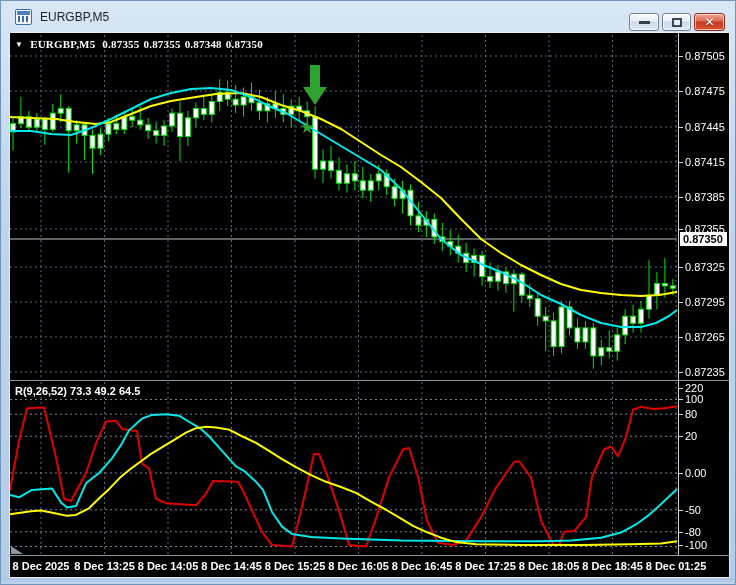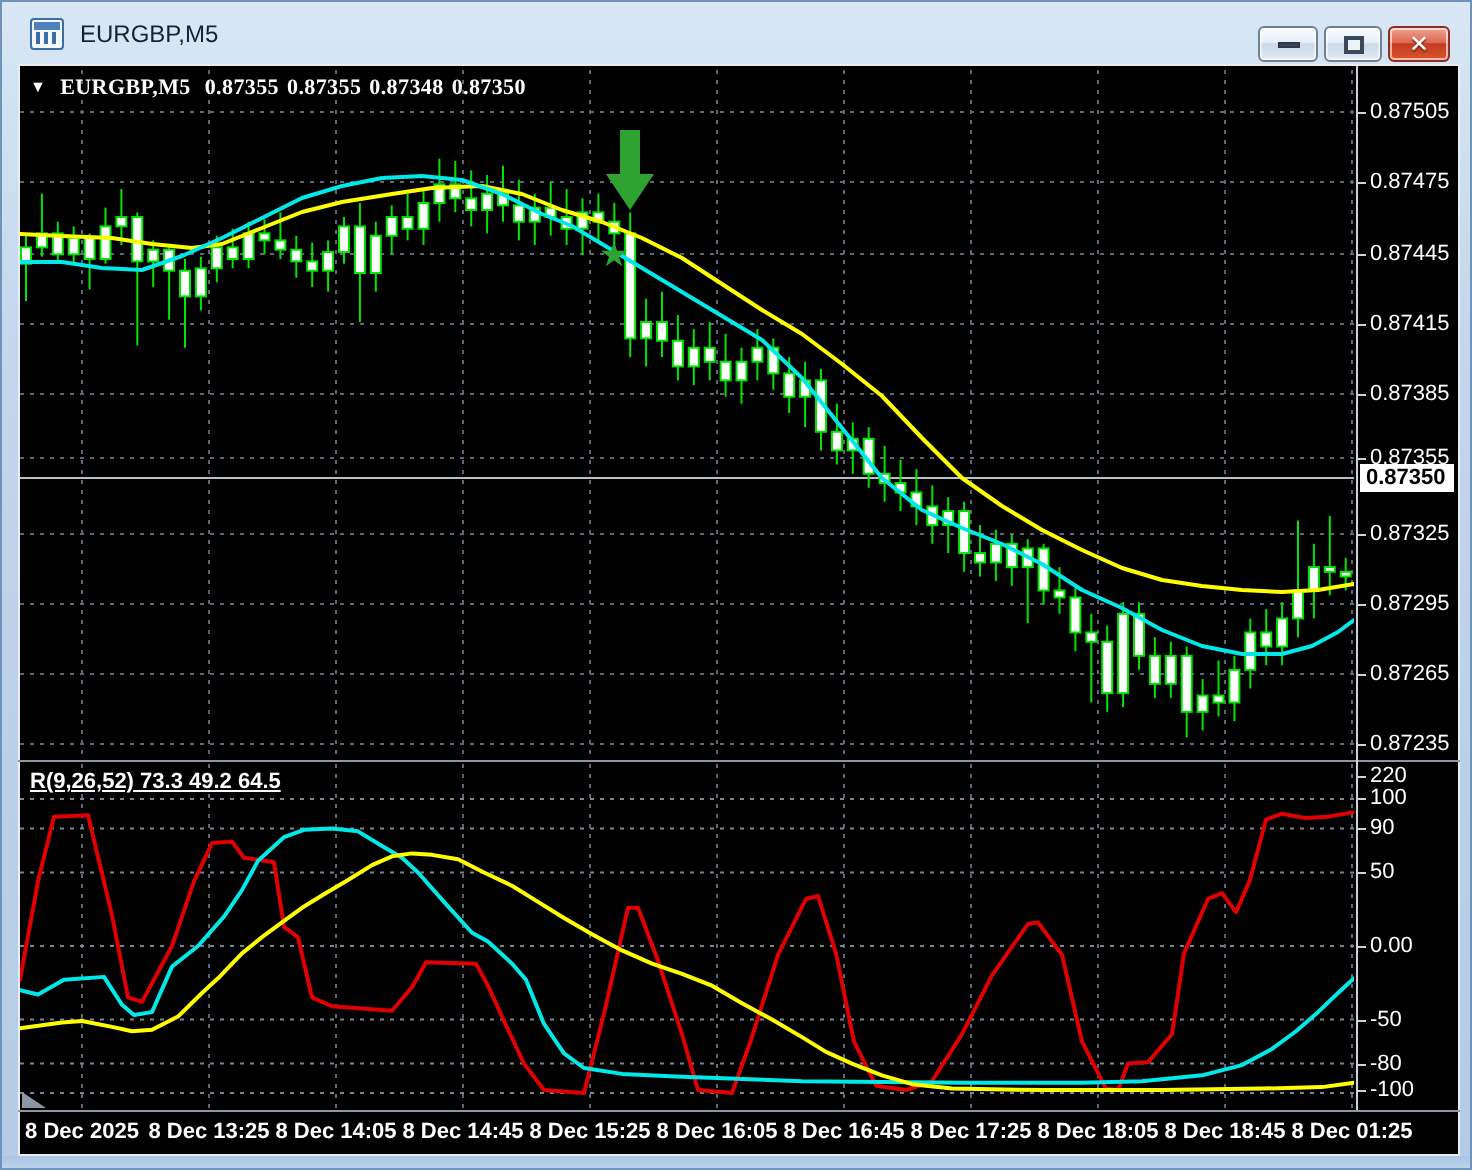--- a/index.html
+++ b/index.html
@@ -33,21 +33,21 @@
   .client { position:absolute; left:8px; top:31px; width:721px; height:546px;
     background:#000; border:1px solid #e9edf1; }
   .pane-sep { position:absolute; left:8px; top:379px; width:721px; height:1px; background:#8e98a2; z-index:5; }
   .axis-sep-h { position:absolute; left:8px; top:554px; width:721px; height:1px; background:#8e98a2; z-index:5; }
   .axis-sep-v { position:absolute; left:677px; top:32px; width:1px; height:522px; background:#cdd3d9; z-index:5; }
   svg.plot { position:absolute; z-index:2; }
   .chart-header { position:absolute; left:14px; top:37px; z-index:6; color:#fff;
     font-size:11px; font-weight:bold; letter-spacing:.2px;font-family:Liberation Serif, serif; }
   .chart-header .dd { display:inline-block; color:#fff; font-size:8px; margin-right:7px; vertical-align:1px; }
   .chart-header span { margin-right:4px; }
-  .ind-label { position:absolute; left:14px; top:384px; z-index:6; color:#fff; font-size:11px; font-weight:bold;text-decoration:underline; }
+  .ind-label { position:absolute; left:14px; top:384px; z-index:6; color:#fff; font-size:11px; font-weight:bold; }
   .ylab { position:absolute; left:684px; z-index:6; color:#fff; font-size:11px; transform:translateY(-50%); white-space:nowrap; }
   .ytick { position:absolute; left:678px; width:4px; height:1px; background:#cdd3d9; z-index:6; }
   .cur-price { position:absolute; left:679px; z-index:7; background:#fff; color:#000;
     font-size:11px; font-weight:bold; padding:1px 4px 1px 3px; transform:translateY(-50%); }
   .xlab { position:absolute; top:559px; z-index:6; color:#fff; font-size:11px; transform:translateX(-50%); white-space:nowrap;font-weight:bold; }
   .bottom-frame { position:absolute; left:0; top:577px; width:736px; height:8px;
     background:linear-gradient(180deg,#aac4e2,#c4d8ee); }
 </style>
 </head>
 <body>
@@ -315,23 +315,23 @@
     <div class="ytick" style="top:336px"></div>
      <div class="ylab" style="top:336px">0.87265</div>
     <div class="ytick" style="top:371px"></div>
      <div class="ylab" style="top:371px">0.87235</div>
     <div class="cur-price" style="top:238px">0.87350</div>
     <div class="ytick" style="top:387px"></div>
      <div class="ylab" style="top:387px">220</div>
     <div class="ytick" style="top:398px"></div>
      <div class="ylab" style="top:398px">100</div>
     <div class="ytick" style="top:413px"></div>
-     <div class="ylab" style="top:413px">90</div>
+     <div class="ylab" style="top:413px">80</div>
     <div class="ytick" style="top:435px"></div>
-     <div class="ylab" style="top:435px">50</div>
+     <div class="ylab" style="top:435px">20</div>
     <div class="ytick" style="top:472px"></div>
      <div class="ylab" style="top:472px">0.00</div>
     <div class="ytick" style="top:509px"></div>
      <div class="ylab" style="top:509px">-50</div>
     <div class="ytick" style="top:531px"></div>
      <div class="ylab" style="top:531px">-80</div>
     <div class="ytick" style="top:544px"></div>
      <div class="ylab" style="top:544px">-100</div>
   </div>
 <div id="timeAxis">

